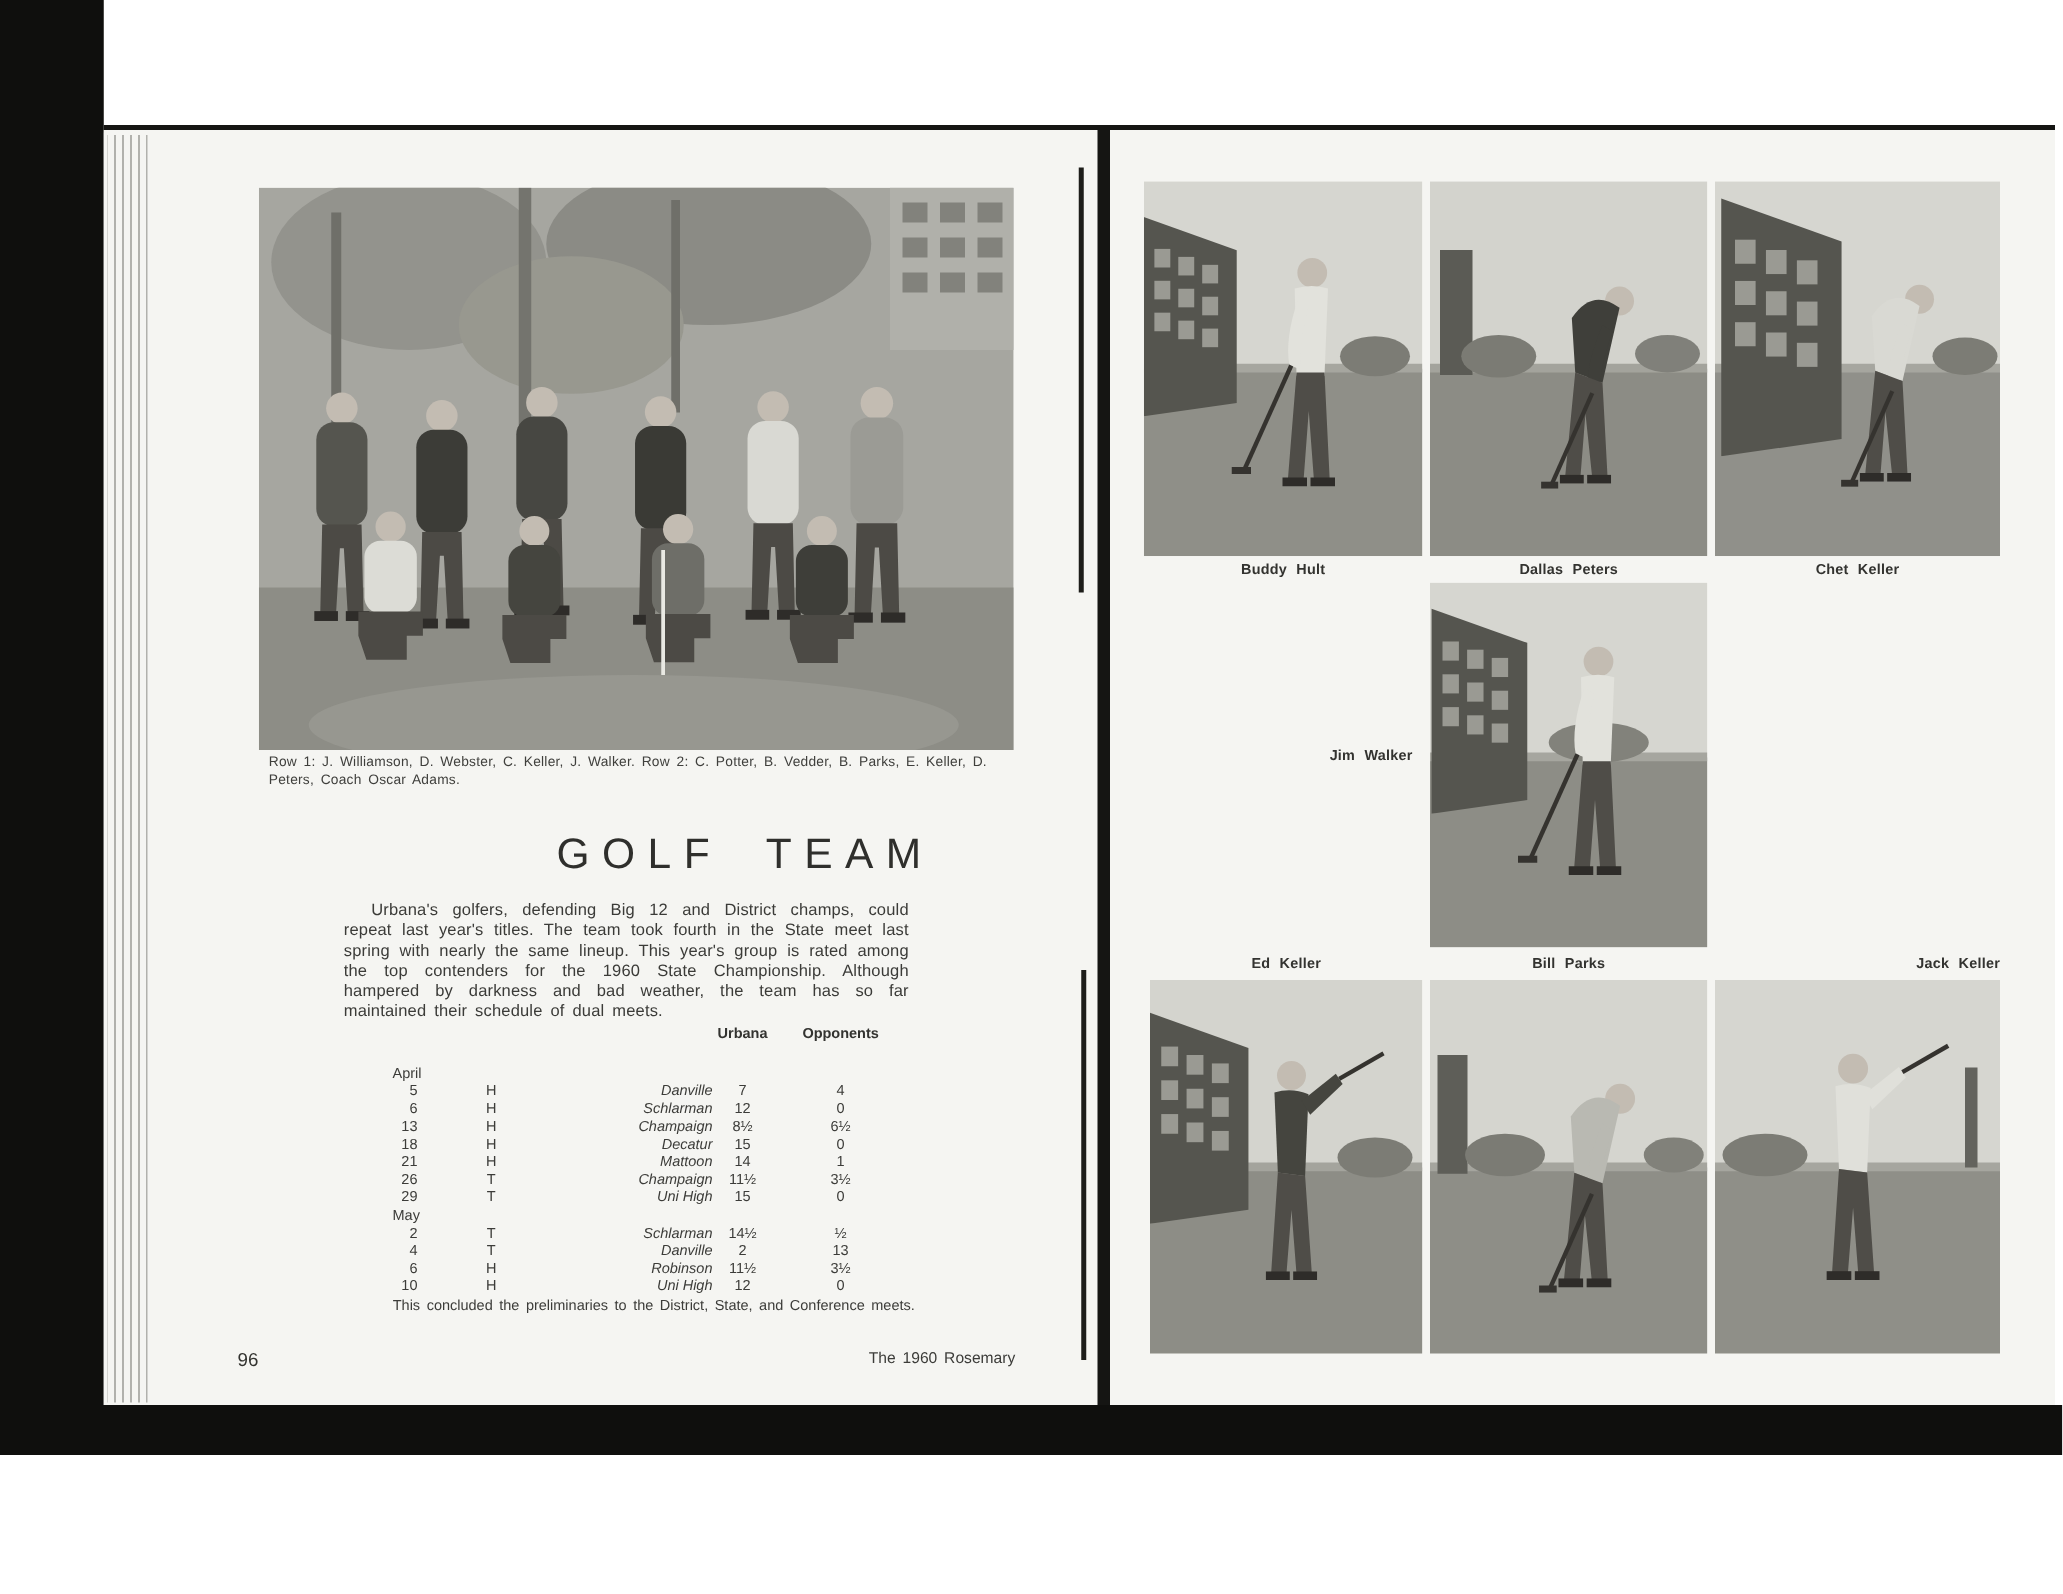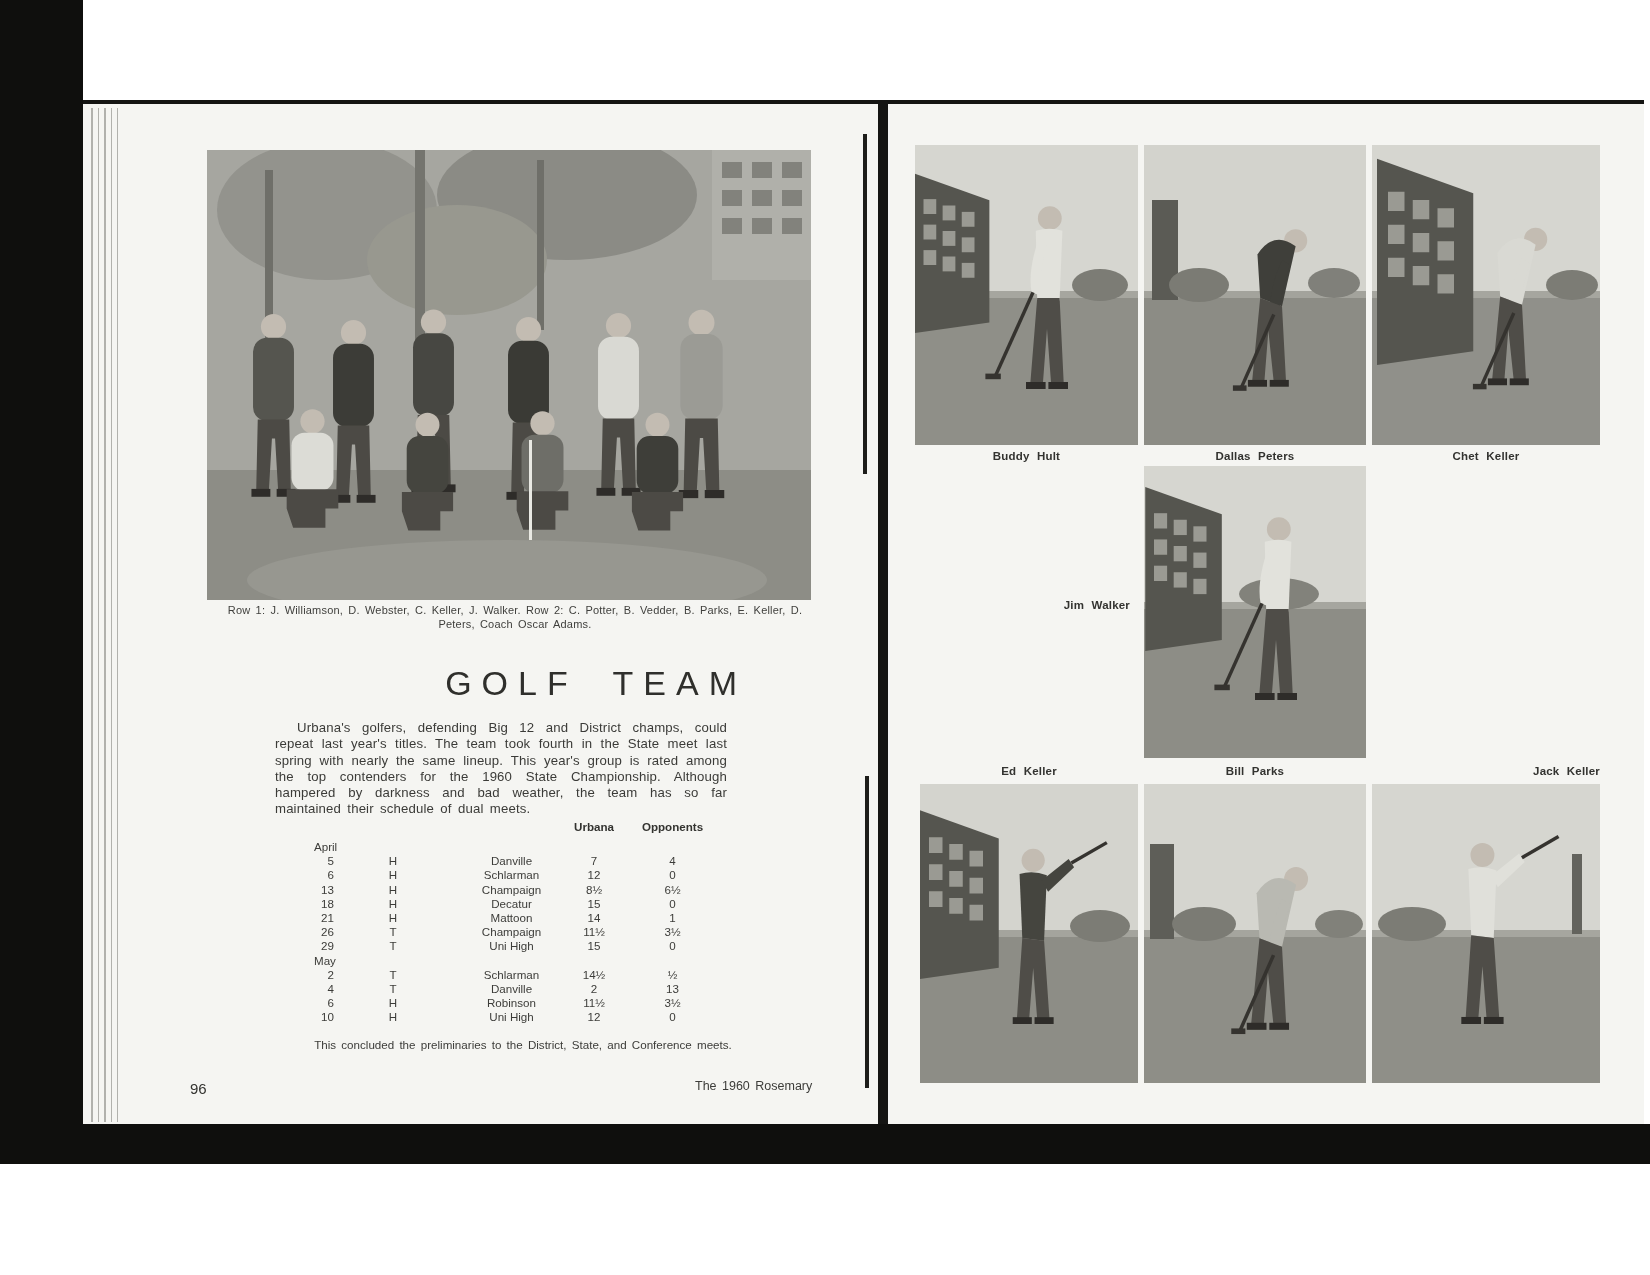--- a/index.html
+++ b/index.html
@@ -16,38 +16,38 @@
   .page-right{left:888px;top:104px;width:756px;height:1020px;}
   .page-edges{left:86px;top:108px;width:32px;height:1014px;
     background:repeating-linear-gradient(90deg, rgba(110,110,104,0) 0 5px, rgba(110,110,104,.5) 5px 6.5px);}
   .gutter-main{left:878px;top:104px;width:10px;height:1022px;background:#151513;}
   .gutter-mark-a{left:863px;top:134px;width:4px;height:340px;background:#1d1d1a;}
   .gutter-mark-b{left:865px;top:776px;width:4px;height:312px;background:#1d1d1a;}
 
   
   .team-photo{left:207px;top:150px;width:604px;height:450px;}
   .photo-caption{left:215px;top:604px;width:600px;font-size:11px;line-height:13.5px;
-    letter-spacing:.2px;word-spacing:2px;color:#3f3f3c;text-align:center;}
+    letter-spacing:.2px;word-spacing:2px;color:#3f3f3c;}
   .golf-title{left:287px;top:664px;width:460px;text-align:right;font-size:34px;
     letter-spacing:10px;word-spacing:16px;color:#2f2f2c;font-weight:400;}
   .body-par{left:275px;top:720px;width:452px;font-size:13.2px;line-height:16.3px;
     text-align:justify;text-indent:22px;word-spacing:2.5px;letter-spacing:.15px;color:#3b3b38;}
 
   .sched-head{left:300px;top:820px;width:415px;display:grid;
     grid-template-columns:40px 90px 140px 60px 85px;font-size:11.6px;font-weight:bold;color:#333330;}
   .sched-rows{left:300px;top:840px;width:415px;font-size:11.6px;color:#3c3c39;}
   .sched-row{display:grid;grid-template-columns:40px 90px 140px 60px 85px;line-height:14.2px;}
   .c-date{text-align:right;padding-right:6px;}
   .c-site{text-align:center;padding-left:16px;}
-  .c-opp-name{text-align:center;padding-left:23px;}
+  .c-opp-name{text-align:right;padding-left:23px;font-style:italic;}
   .c-team{text-align:center;padding-right:12px;}
   .c-opp{text-align:center;}
   .c-month{grid-column:1 / span 3;text-align:left;padding-left:14px;}
   .sched-row.month-row{margin-top:0;}
-  .sched-rows .sched-row:first-child{margin-top:0;}
+  .sched-rows .sched-row:first-child{margin-top:12px;}
 
   .closing-line{left:293px;top:1038px;width:460px;text-align:center;font-size:11.6px;
     word-spacing:2px;color:#3c3c39;}
   .page-number{left:190px;top:1080px;font-size:15px;color:#333330;}
   .footer-text{left:695px;top:1079px;width:150px;text-align:left;font-size:12.5px;
     word-spacing:2px;color:#3c3c39;}
 
   
   .photo{overflow:hidden;}
   .photo svg{display:block;width:100%;height:100%;}

